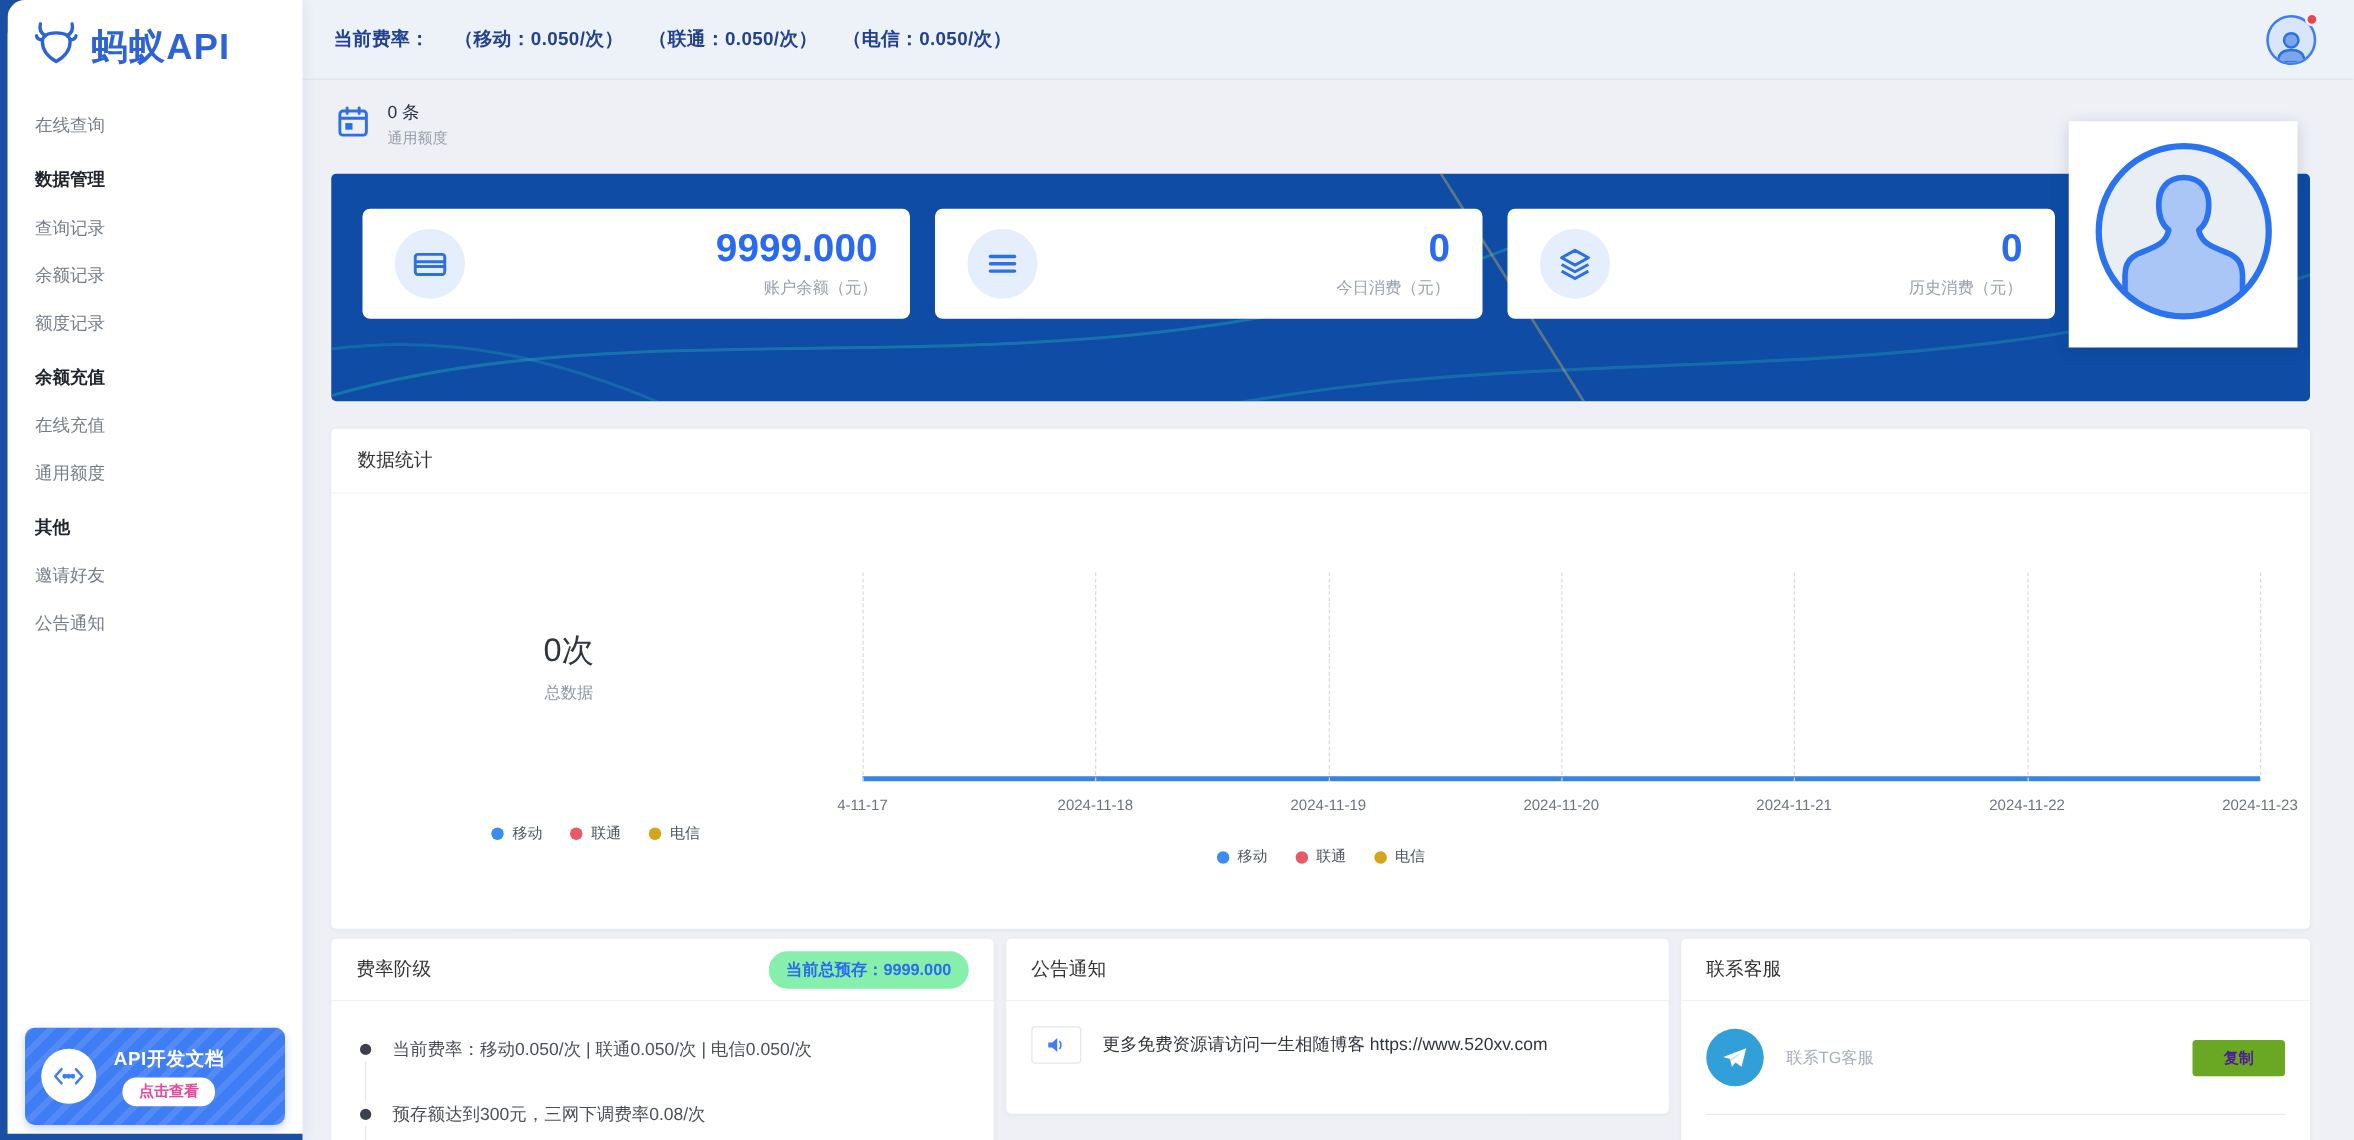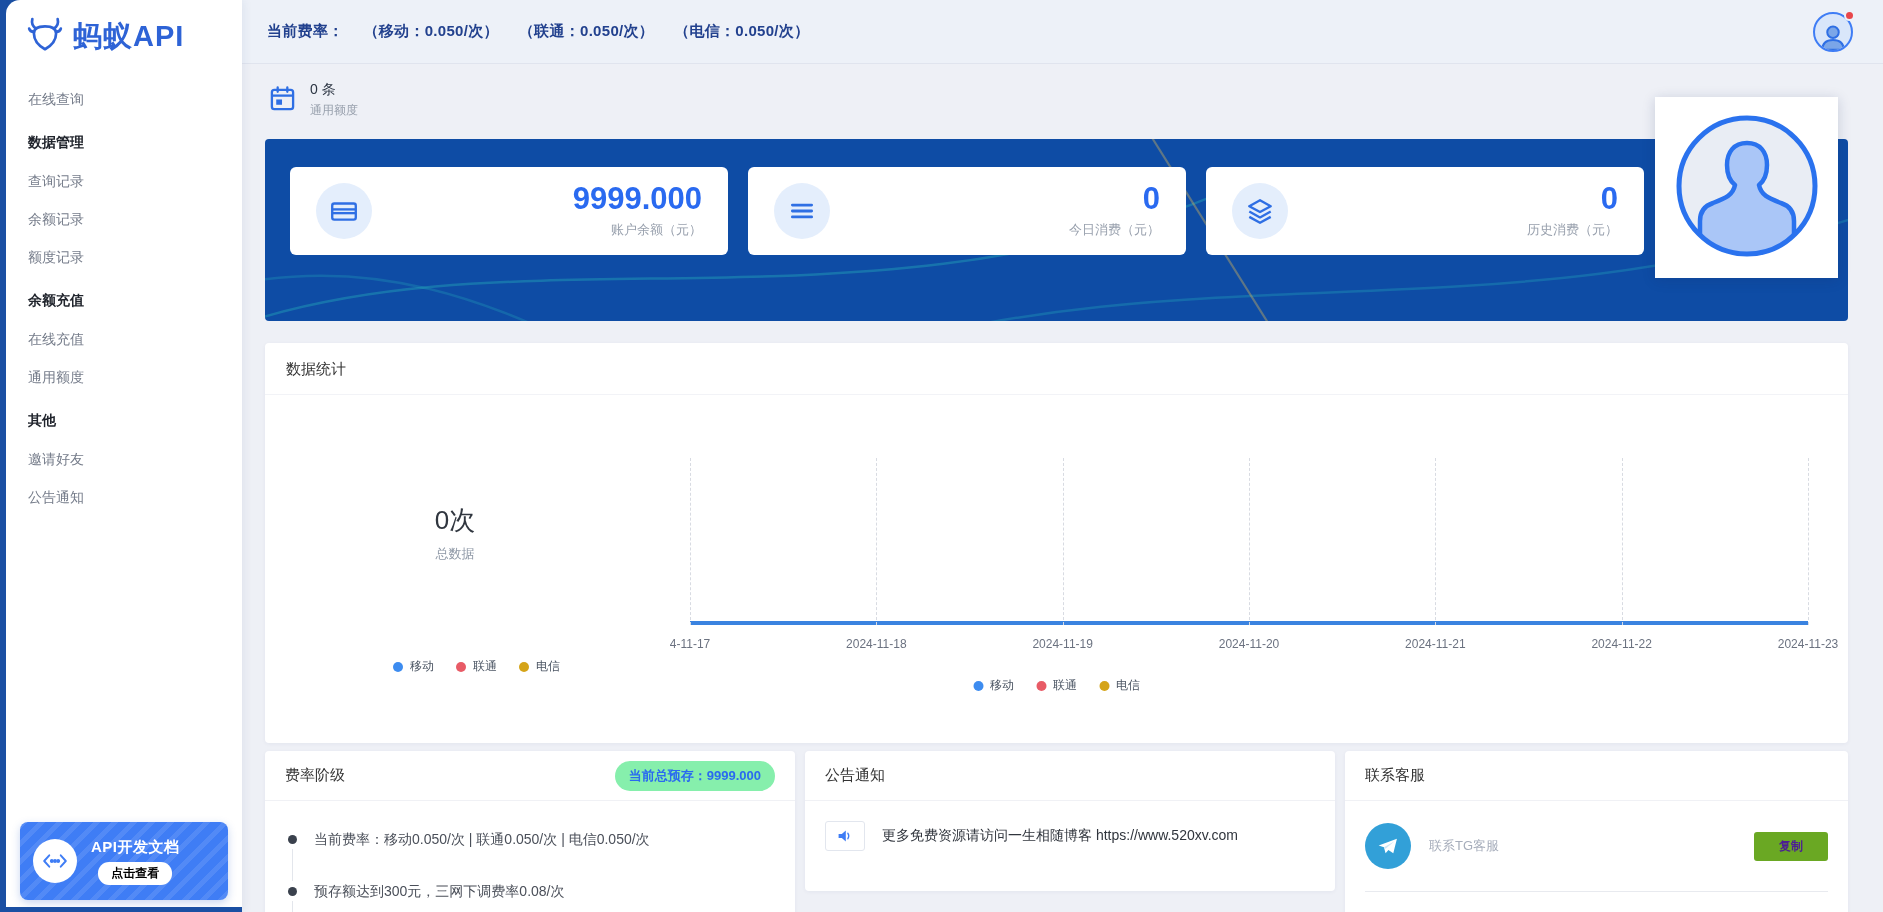--- a/index.html
+++ b/index.html
@@ -34,21 +34,21 @@
 
   .api-card {
     position:absolute; left:14px; right:14px; bottom:12px; height:78px; border-radius:8px;
     background:repeating-linear-gradient(135deg, rgba(255,255,255,0.10) 0 5px, rgba(255,255,255,0) 5px 13px), #3f7df5;
     display:flex; align-items:center; padding-left:13px; cursor:pointer;
     box-shadow:0 3px 8px rgba(40,90,200,0.25);
   }
   .api-circle { width:44px; height:44px; border-radius:50%; background:#fff; display:flex; align-items:center; justify-content:center; flex:none; }
   .api-texts { margin-left:14px; text-align:center; }
   .api-title { color:#fff; font-weight:bold; font-size:15px; letter-spacing:0.5px; }
-  .api-btn { margin-top:5px; background:#fff; color:#000000; font-size:12px; font-weight:bold; padding:3px 13px; border-radius:11px; display:inline-block; cursor:pointer; }
+  .api-btn { margin-top:5px; background:#fff; color:#ec4899; font-size:12px; font-weight:bold; padding:3px 13px; border-radius:11px; display:inline-block; cursor:pointer; }
 
   
   .topbar {
     position:absolute; left:242px; top:0; right:0; height:64px;
     background:#edf1f8; border-bottom:1px solid #e0e4ee;
     display:flex; align-items:center; padding:0 30px 0 25px; z-index:4;
   }
   .rates { display:flex; align-items:center; gap:20px; font-size:15px; font-weight:bold; color:#22418e; letter-spacing:0.3px; }
   .avatar-wrap { margin-left:auto; position:relative; width:40px; height:40px; cursor:pointer; }
   .avatar-circle { width:40px; height:40px; border-radius:50%; background:#d9e6fa; border:2px solid #3f7df5; display:flex; align-items:flex-end; justify-content:center; overflow:hidden; }

